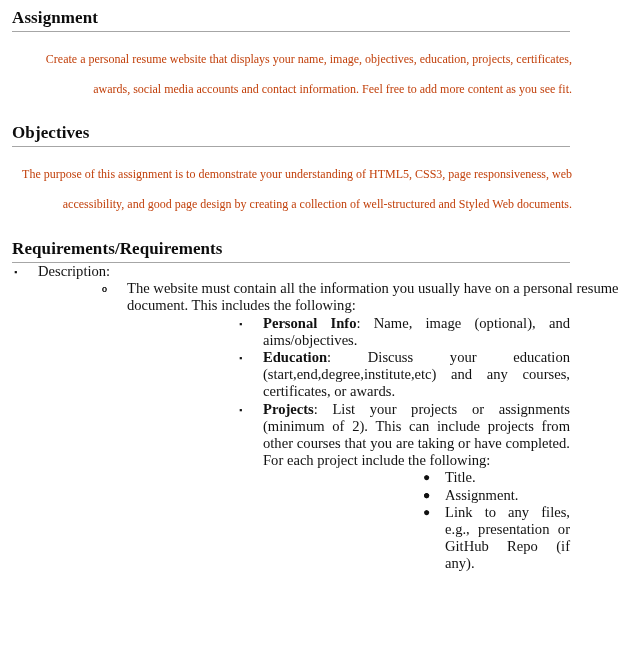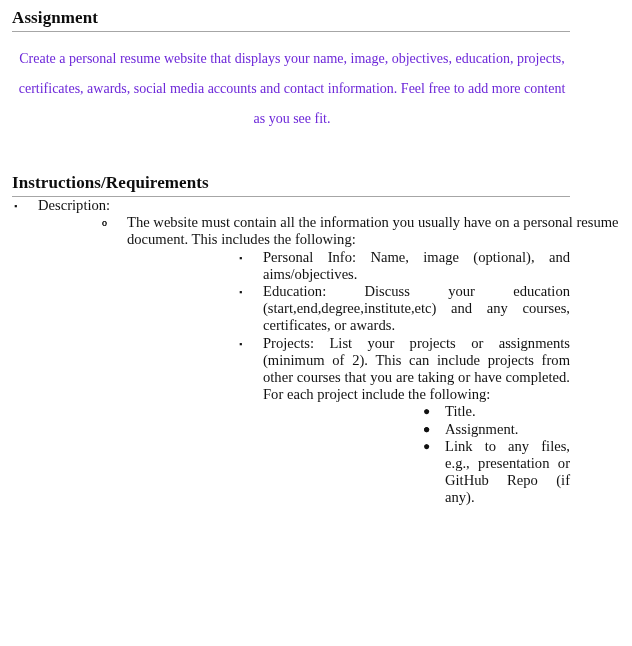--- a/index.html
+++ b/index.html
@@ -44,27 +44,27 @@
   }
   .section-block {
     padding-left: 12px;
   }
   .section-block.first {
     padding-top: 8px;
   }
 
   
   .body-para {
-    font-size: 14px;
+    font-size: 12px;
     line-height: 30px;
     margin: 0;
     padding-top: 12px;
     width: 560px;
-    text-align: center;
-    color: #6d28d9;
+    text-align: right;
+    color: #c2410c;
   }
 
   .gap-after-para { height: 19px; }
   .gap-before-instructions { height: 20px; }
 
   
   ul.lvl {
     list-style: none;
     margin: 0;
     padding: 0;
@@ -116,40 +116,45 @@
 
   
   .lvl4 > li.item { padding-left: 182px; }
   .lvl4 > li.item > .marker {
     left: 160px;
     top: 0;
     font-size: 12px;
     line-height: 17px;
   }
 
-  .lbl { font-weight: normal; }
+  .lbl { font-weight: bold; }
 </style>
 </head>
 <body>
 
 <div class="page">
 
   <div class="section-block first">
     <h2 class="section-heading">Assignment</h2>
     <hr class="heading-rule">
     <p class="body-para">Create a personal resume website that displays your name, image, objectives, education, projects, certificates, awards, social media accounts and contact information. Feel free to add more content as you see fit.</p>
   </div>
 
   <div class="gap-after-para"></div>
 
+  <div class="section-block">
+    <h2 class="section-heading">Objectives</h2>
+    <hr class="heading-rule">
+    <p class="body-para">The purpose of this assignment is to demonstrate your understanding of HTML5, CSS3, page responsiveness, web accessibility, and good page design by creating a collection of well-structured and Styled Web documents.</p>
+  </div>
 
   <div class="gap-before-instructions"></div>
 
   <div class="section-block">
-    <h2 class="section-heading">Instructions/Requirements</h2>
+    <h2 class="section-heading">Requirements/Requirements</h2>
     <hr class="heading-rule">
   </div>
 
   <ul class="lvl lvl1">
     <li class="item">
       <span class="marker">▪</span>
       <span>Description:</span>
 
       <ul class="lvl lvl2">
         <li class="item">

